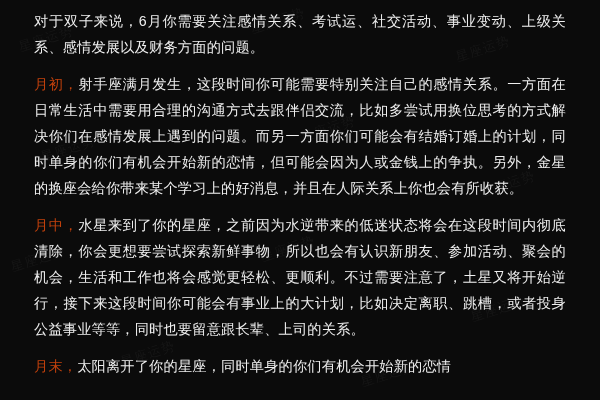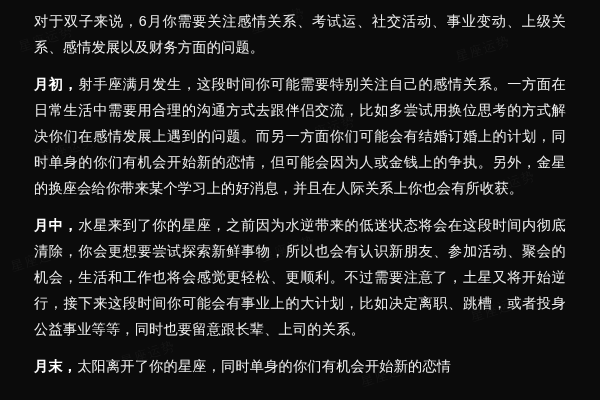--- a/index.html
+++ b/index.html
@@ -53,22 +53,22 @@
     margin: 0 0 11px 0;
     color: #efefef;
     font-size: 14.2px;
     line-height: 26px;
     text-align: justify;
     text-justify: inter-ideograph;
     letter-spacing: 0.2px;
   }
   p.para:last-child { margin-bottom: 0; }
   .hl {
-    color: #ffffff;
-    font-weight: bold;
+    color: #c2410c;
+    font-weight: normal;
   }
   .fadebottom {
     position: absolute;
     left: 0; right: 0; bottom: 0;
     height: 10px;
     background: linear-gradient(to bottom, rgba(11,11,11,0), rgba(11,11,11,1));
     z-index: 3;
     pointer-events: none;
   }
 </style>

